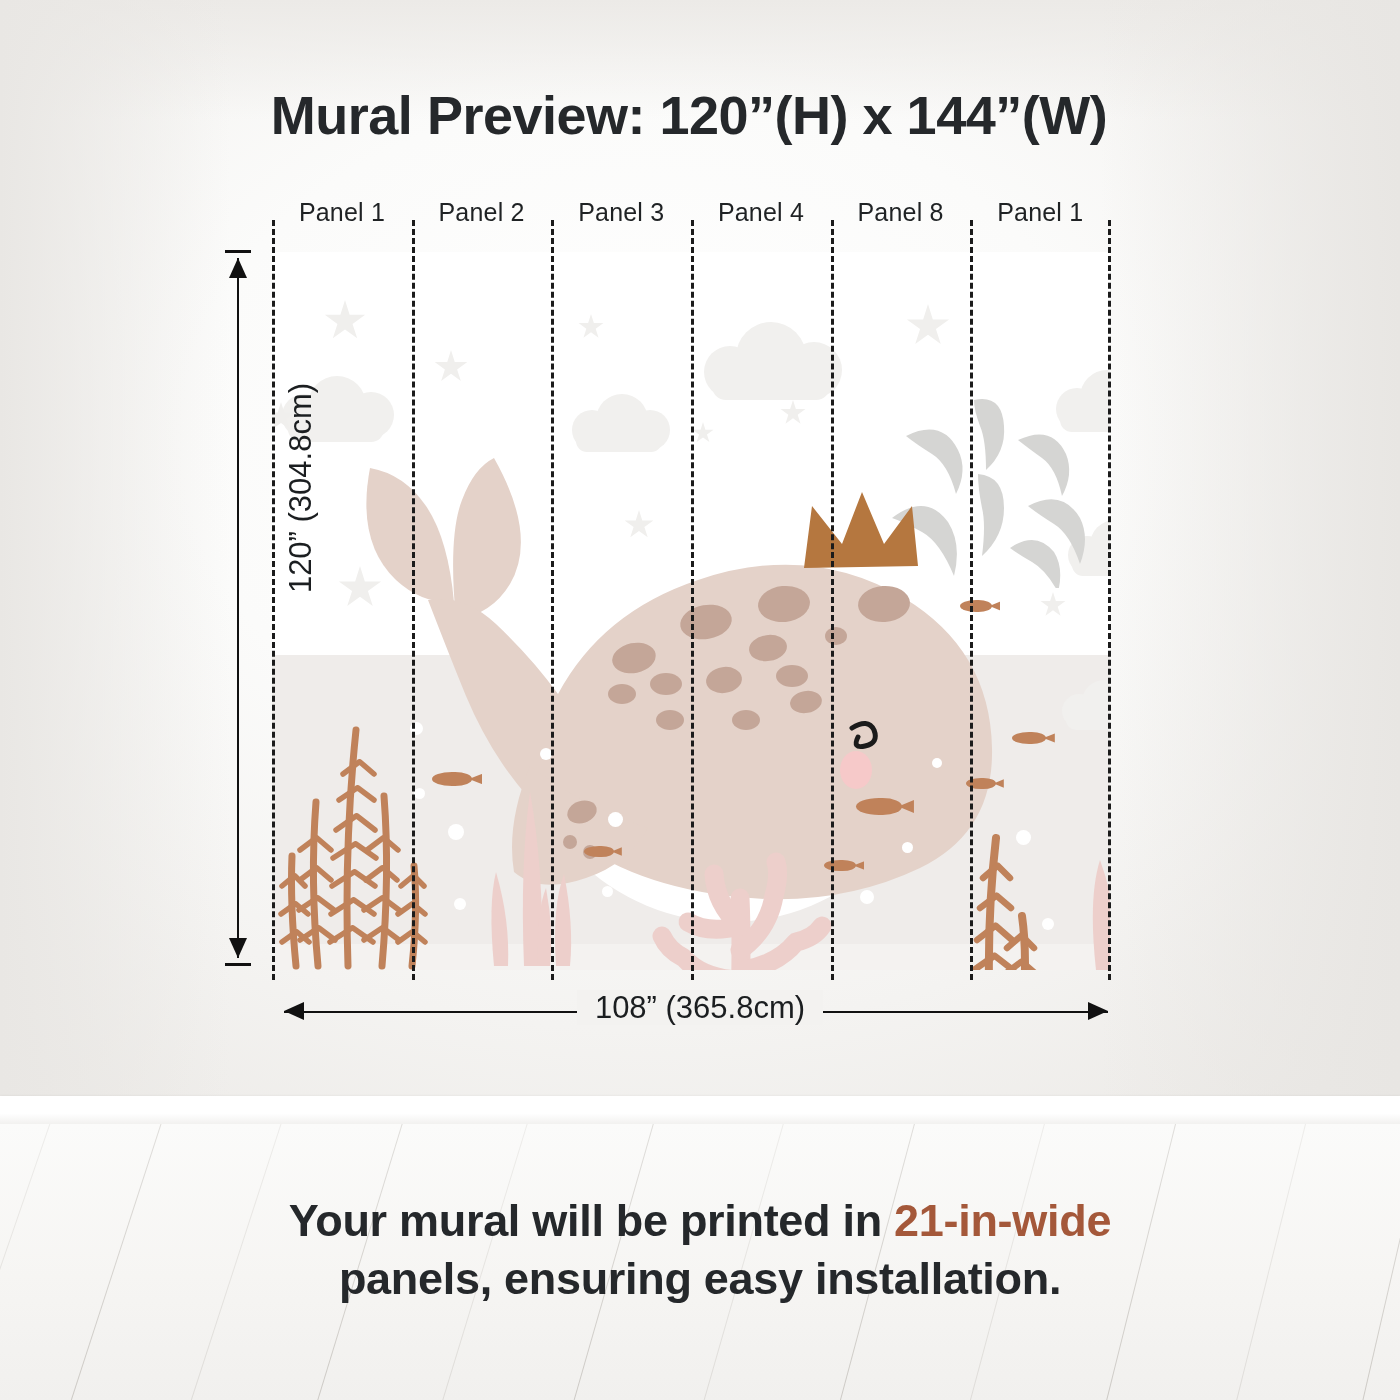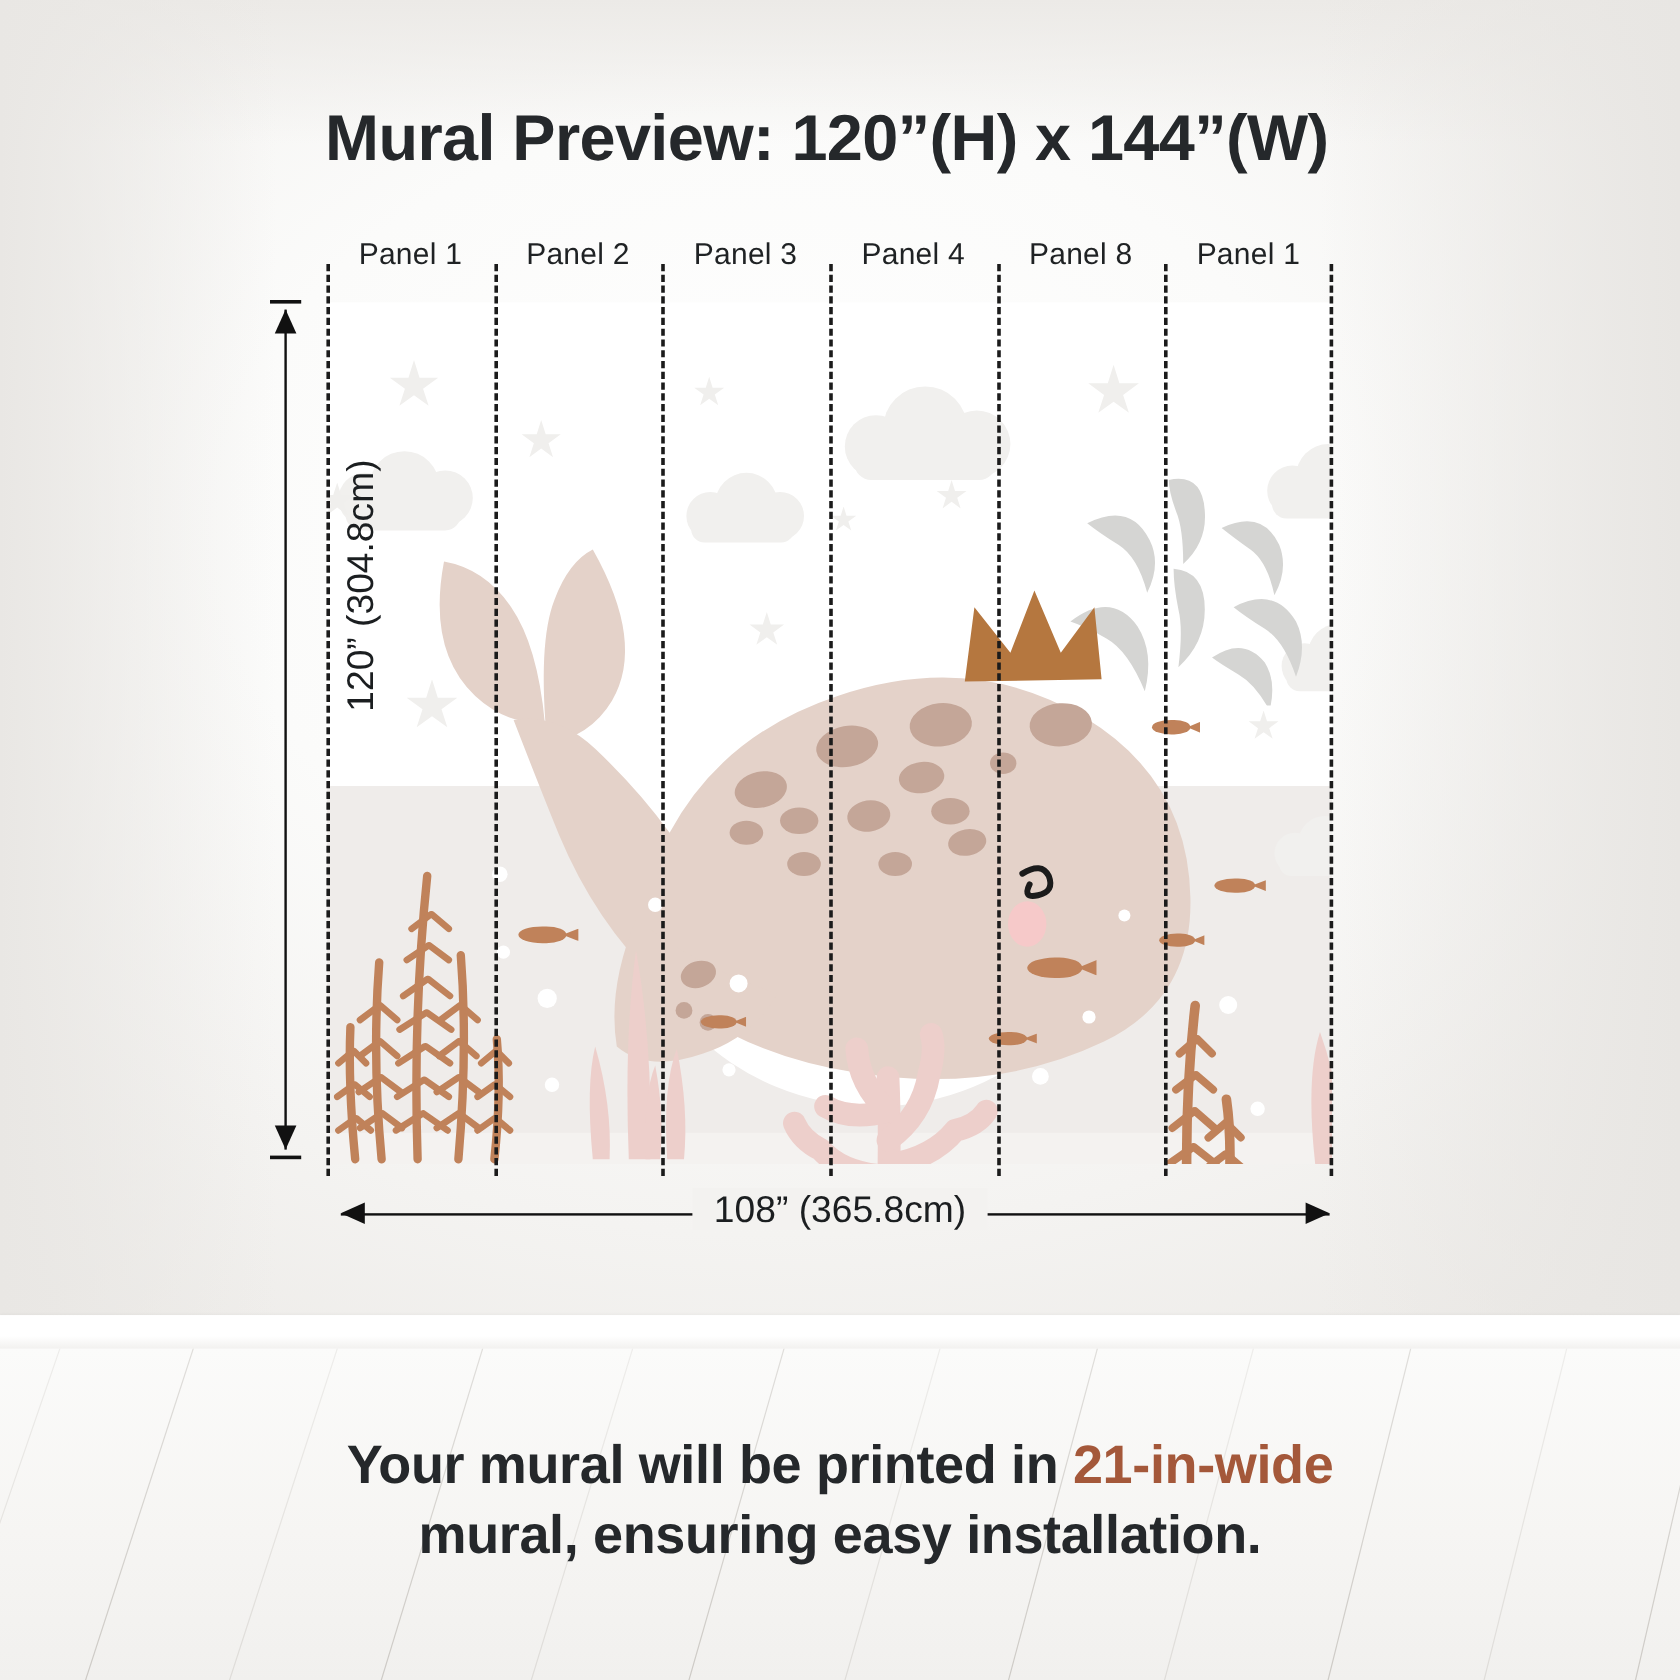--- a/index.html
+++ b/index.html
@@ -427,14 +427,14 @@
   <div class="arrow-right"></div>
 </div>
 <div id="dim-h-label">
   <span>108” (365.8cm)</span>
 </div>
 
 <div id="caption">
   <div>
     <span>Your mural will be printed in </span><span class="accent">21-in-wide</span>
   </div>
-  <div>mural, ensuring easy installation.</div>
+  <div>panels, ensuring easy installation.</div>
 </div>
 
 </body></html>

